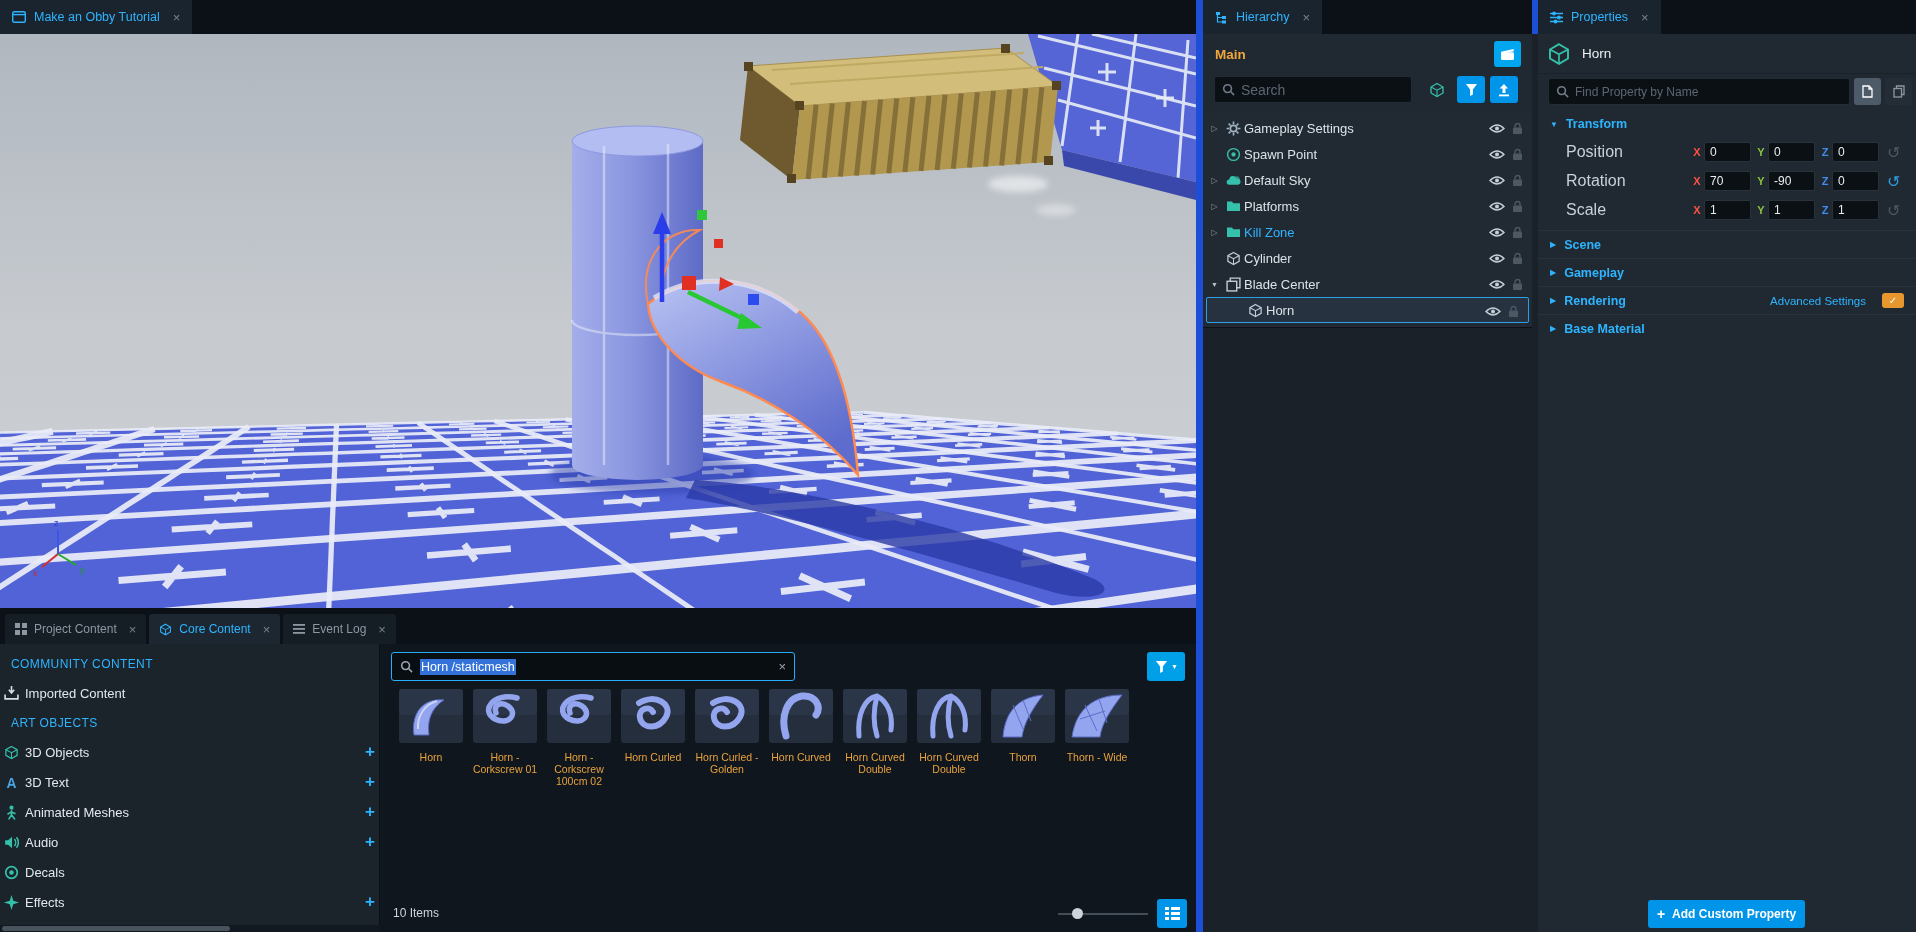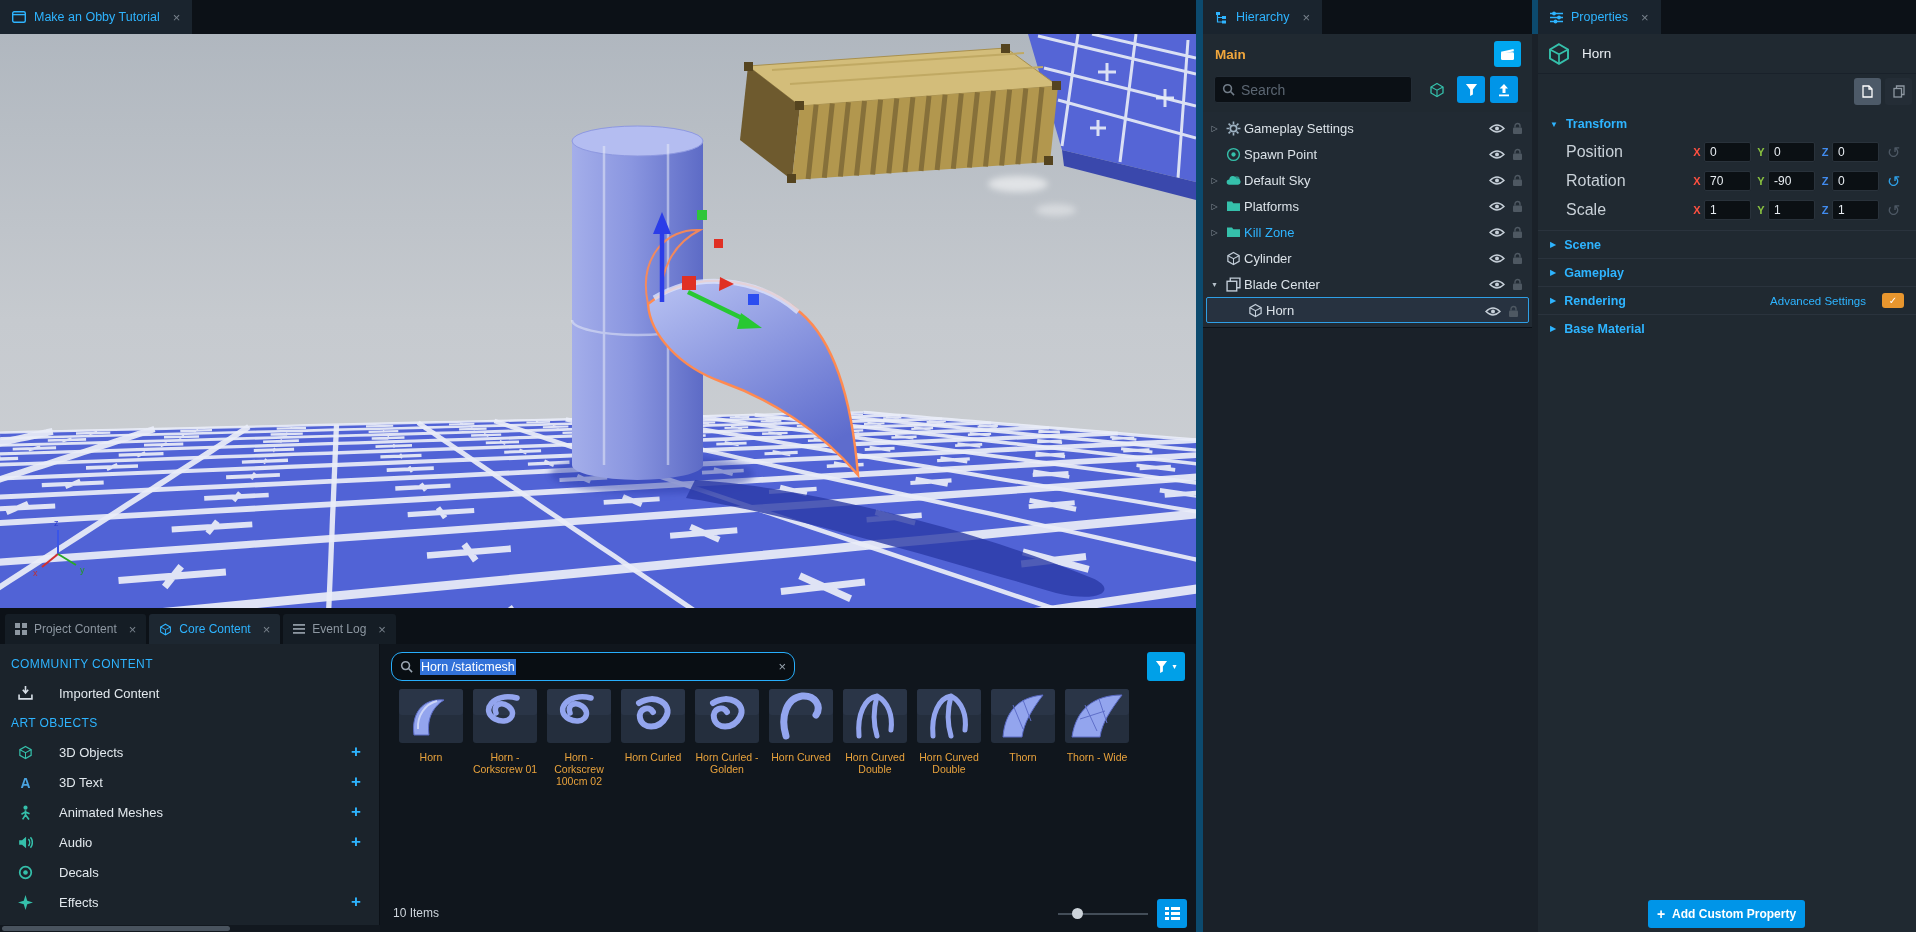--- a/index.html
+++ b/index.html
@@ -1,39 +1,39 @@
 <!DOCTYPE html>
 <html><head>
 <meta charset="utf-8">
 <style>
 *{margin:0;padding:0;box-sizing:border-box}
 html,body{background:#05080b}
-#app{position:relative;width:1916px;height:932px;background:#0c4a6e;font-family:"Liberation Sans",sans-serif;overflow:hidden;color:#d6dde4}
+#app{position:relative;width:1916px;height:932px;background:#1d4ed8;font-family:"Liberation Sans",sans-serif;overflow:hidden;color:#d6dde4}
 .ic{display:inline-flex;align-items:center;justify-content:center;line-height:0}
 
 .vp-tabbar{position:absolute;left:0;top:0;width:1196px;height:34px;background:#0c1117;display:flex;align-items:stretch}
 .hx-tabbar{position:absolute;left:1203px;top:0;width:329px;height:34px;background:#0c1117;display:flex}
 .pp-tabbar{position:absolute;left:1538px;top:0;width:378px;height:34px;background:#0c1117;display:flex}
 .tab{display:inline-flex;align-items:center;gap:8px;padding:0 12px;background:#1a242e;font-size:12.5px;color:#2eb4ff;white-space:nowrap;cursor:pointer}
 .tab-close{color:#79838d;font-size:13px;margin-left:5px;cursor:pointer}
 
 .viewport{position:absolute;left:0;top:34px;width:1196px;height:574px;background:#b9bfc6;overflow:hidden;cursor:crosshair}
 .viewport svg{display:block}
 
 .ct-tabbar{position:absolute;left:0;top:608px;width:1196px;height:36px;background:#0c1117;display:flex;align-items:flex-end;padding:0 0 0 5px;gap:3px}
 .ct-tab{display:inline-flex;align-items:center;gap:7px;height:30px;padding:0 10px;font-size:12px;color:#8d97a1;background:#151d25;border-radius:3px 3px 0 0;cursor:pointer}
 .ct-tab.active{background:#1d2731;color:#2eb4ff}
 .ct-body{position:absolute;left:0;top:644px;width:1196px;height:288px;background:#10161d}
 .ct-sidebar{position:absolute;left:0;top:644px;width:380px;height:281px;background:#1b232b;padding-top:5px;overflow:hidden;border-right:1px solid #0c1117}
 .ct-side-header{height:29px;display:flex;align-items:center;padding:0 11px;font-size:12px;font-weight:normal;color:#2eb4ff;letter-spacing:.4px}
-.ct-side-item{height:30px;display:flex;align-items:center;gap:26px;padding:0 18px;font-size:13px;color:#e2e8ed;cursor:pointer}
+.ct-side-item{height:30px;display:flex;align-items:center;gap:6px;padding:0 4px;font-size:13px;color:#e2e8ed;cursor:pointer}
 .ct-side-item .plus{margin-left:auto;color:#2eb4ff;font-size:17px;font-weight:bold}
 .ct-sb-track{position:absolute;left:0;top:925px;width:380px;height:7px;background:#12181f}
 .ct-sb-thumb{position:absolute;left:2px;top:1px;width:228px;height:5px;background:#49535e;border-radius:3px}
-.ct-search{position:absolute;left:391px;top:652px;width:404px;height:29px;background:#090e13;border:1px solid #27aefc;border-radius:11px;display:flex;align-items:center;gap:7px;padding:0 8px;cursor:text}
+.ct-search{position:absolute;left:391px;top:652px;width:404px;height:29px;background:#090e13;border:1px solid #27aefc;border-radius:3px;display:flex;align-items:center;gap:7px;padding:0 8px;cursor:text}
 .sel-text{background:#3272d9;color:#fff;font-size:12.5px;padding:1px 1px;white-space:nowrap}
 .ct-search-clear{margin-left:auto;color:#9aa5b0;font-size:13px;cursor:pointer}
 .ct-filter{position:absolute;left:1147px;top:652px;width:38px;height:29px;background:#00a0e8;border-radius:3px;display:flex;align-items:center;justify-content:center;gap:4px;cursor:pointer}
 .ct-filter .dd{color:#fff;font-size:8px}
 .asset-grid{position:absolute;left:395px;top:689px;width:800px;display:flex;align-items:flex-start;gap:2px}
 .asset{width:72px;display:flex;flex-direction:column;align-items:center;cursor:pointer}
 .asset .alabel{margin-top:4px;font-size:10.5px;line-height:12px;color:#e8a23c;text-align:center;max-height:36px;overflow:hidden;width:71px}
 .ct-status{position:absolute;left:393px;top:906px;font-size:12px;color:#ced5dc}
 .ct-zoom{position:absolute;left:1058px;top:899px;width:90px;height:29px;cursor:pointer}
 .ct-zoom .track{position:absolute;left:0;top:14px;width:90px;height:2px;background:#434d58}
@@ -827,20 +827,29 @@
   <div class="pp-panel">
     <div class="pp-head">
       <span class="ic">
           <svg width="24" height="24" viewBox="0 0 16 16">
             <path d="M8 1.5 14 5v6L8 14.5 2 11V5Z" fill="none" stroke="#35c0ab" stroke-width="1.3"></path>
             <path d="M2 5l6 3.2L14 5M8 8.2V14.5" fill="none" stroke="#35c0ab" stroke-width="1.1"></path>
           </svg>
         </span>
       <span class="pp-name">Horn</span>
     </div>
+    <div class="pp-search">
+      <span class="ic">
+          <svg width="13" height="13" viewBox="0 0 14 14">
+            <circle cx="6" cy="6" r="4.2" fill="none" stroke="#717c88" stroke-width="1.7"></circle>
+            <path d="M9.2 9.2 13 13" stroke="#717c88" stroke-width="1.7"></path>
+          </svg>
+        </span>
+      <input placeholder="Find Property by Name" style="">
+    </div>
     <div class="pp-sbtn a">
       <span class="ic">
           <svg width="11" height="13" viewBox="0 0 11 13">
             <path d="M1 1h6l3 3v8H1Z" fill="none" stroke="#ffffff" stroke-width="1.3"></path>
             <path d="M7 1v3h3" fill="none" stroke="#ffffff" stroke-width="1.3"></path>
           </svg>
         </span>
     </div>
     <div class="pp-sbtn b">
       <span class="ic">

